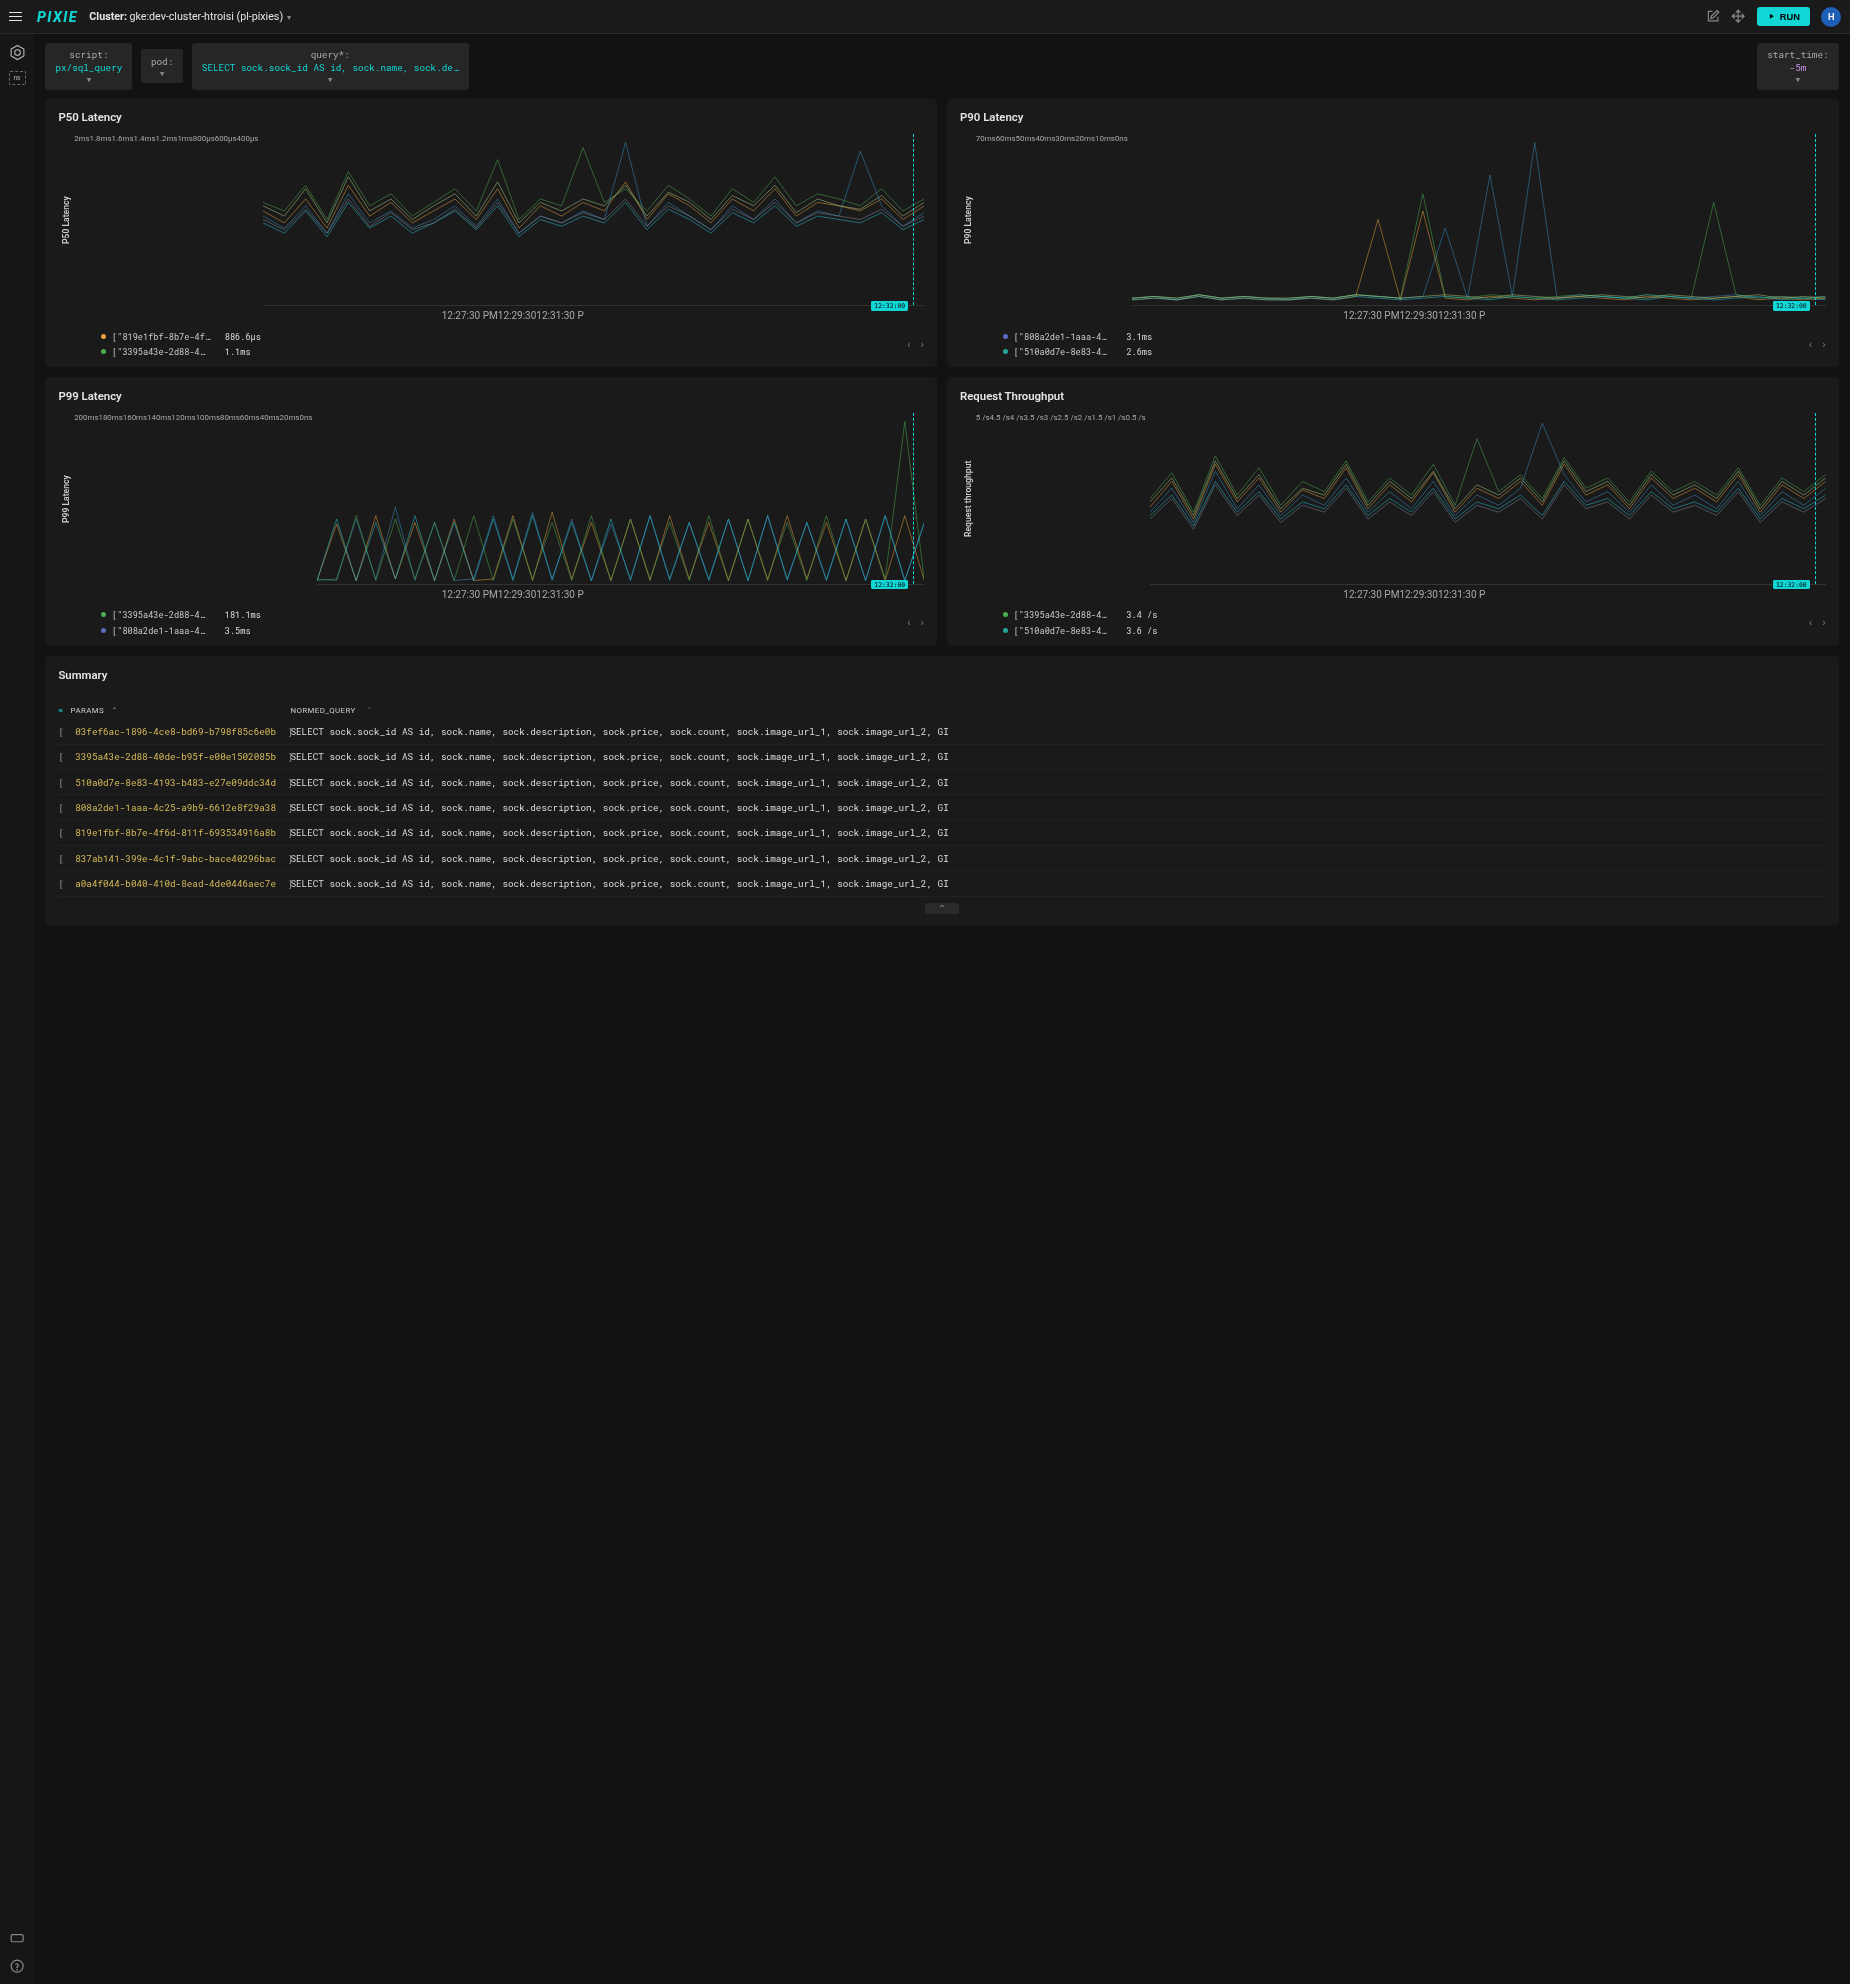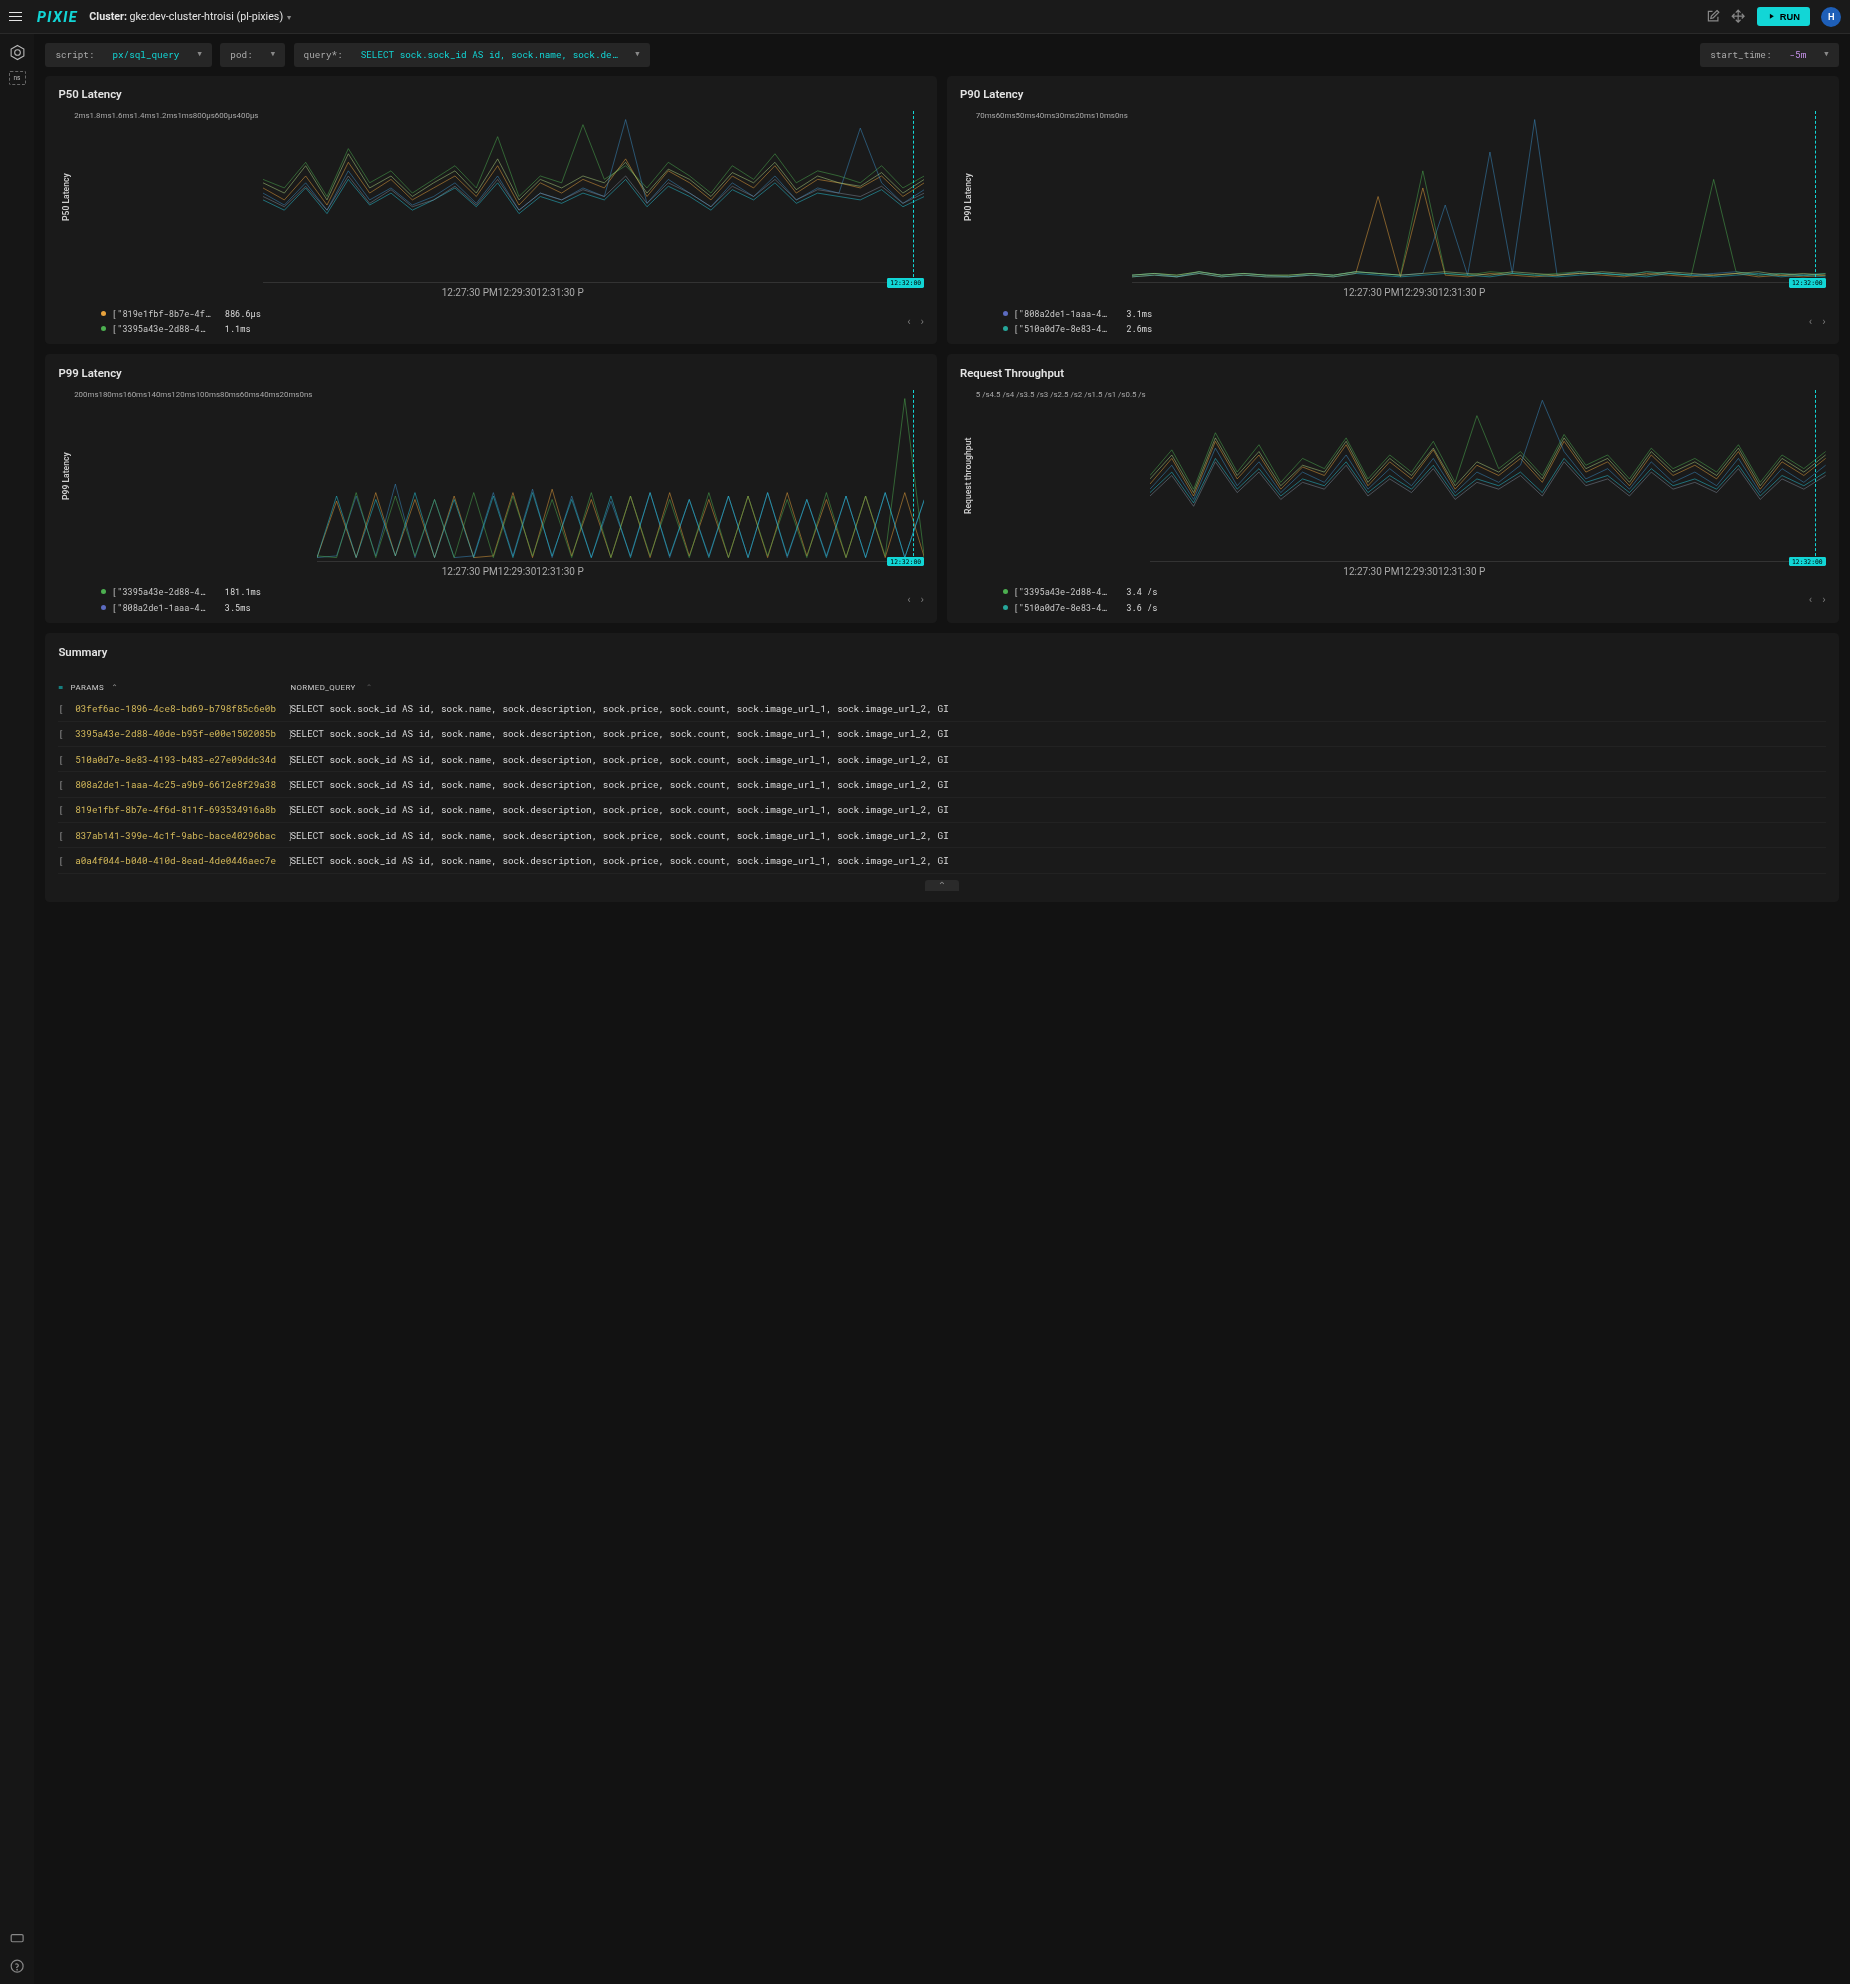--- a/index.html
+++ b/index.html
@@ -14,35 +14,35 @@
 .top-icon { width:14.3px; height:14.3px; color:#888; cursor:pointer; }
 .run-btn { background:#12d6d6; color:#000; border:none; padding:4.3px 10px; border-radius:2.9px; font-weight:700; display:flex; align-items:center; gap:4.3px; cursor:pointer; font-size:9.3px; }
 .avatar { width:20px; height:20px; border-radius:50%; background:#1e5fb8; color:#fff; display:flex; align-items:center; justify-content:center; font-weight:600; font-size:9.3px; }
 .layout { display:flex; }
 .sidebar { width:34px; background:#161616; padding-top:8.6px; display:flex; flex-direction:column; align-items:center; gap:8.6px; min-height:calc(100vh - 33px); position:relative; }
 .side-icon { width:20px; height:20px; display:flex; align-items:center; justify-content:center; color:#bbb; cursor:pointer;text-align:right; }
 .side-icon.ns { border:0.7px dashed #666; font-size:6.4px; width:17px; height:14.3px; border-radius:1.4px; }
 .side-bottom { position:absolute; bottom:8.6px; display:flex; flex-direction:column; gap:8.6px; }
 .main { flex:1; padding:8.6px 11.4px 0 11.4px; }
 .param-row { display:flex; gap:8.6px; align-items:center; margin-bottom:8.6px; }
-.param-pill { background:#262626; border-radius:2.9px; padding:5.7px 10px; font-family:"Roboto Mono",monospace; font-size:9.3px; display:flex; gap:18px; }
+.param-pill { background:#262626; border-radius:2.9px; padding:5.7px 10px; font-family:"Roboto Mono",monospace; font-size:9.3px; display:flex; align-items:center; gap:0;flex-direction:column; }
 .param-key { color:#aaa; }
 .param-val-cyan { color:#12d6d6; }
 .param-val-purple { color:#c792ea; }
 .chevron-d { color:#888; font-size:7.2px; }
 .grid { display:grid; grid-template-columns:1fr 1fr; gap:10px; }
 .card { background:#1a1a1a; border-radius:4.3px; padding:11.4px 13px 8.6px 13px; }
 .card-title { font-size:11.4px; font-weight:600; margin-bottom:10px; }
 .chart-area { display:flex; height:172px; }
 .y-label { writing-mode:vertical-rl; transform:rotate(180deg); font-size:8.6px; color:#ccc; text-align:center; font-weight:600; padding:0 2.9px; }
 .y-axis { display:flex; flex-direction:row; justify-content:space-between; font-size:7.9px; color:#aaa; text-align:right; padding-right:4.3px; min-width:31px; }
 .plot { flex:1; position:relative; border-bottom:0.7px solid #333; }
 .plot svg { width:100%; height:100%; }
 .cursor-line { position:absolute; right:10px; top:0; bottom:0; border-left:1.4px dashed #12d6d6; }
-.cursor-badge { position:absolute; right:0; bottom:-5.7px; background:#12d6d6; color:#000; font-size:6.4px; padding:0.7px 2.9px; border-radius:1.4px; font-family:monospace;margin-left:24px; }
+.cursor-badge { position:absolute; right:16px; bottom:-5.7px; background:#12d6d6; color:#000; font-size:6.4px; padding:0.7px 2.9px; border-radius:1.4px; font-family:monospace;margin-left:24px; }
 .x-axis { display:flex; justify-content:center; font-size:10px; color:#aaa; padding:4.3px 0 0 43px; }
 .legend-row { display:flex; align-items:center; padding:7.2px 0 0 43px; }
 .legend-col { flex:1; }
 .legend-item { display:flex; align-items:center; gap:5.7px; font-size:8.6px; padding:2.1px 0; font-family:"Roboto Mono",monospace; }
 .legend-dot { width:5px; height:5px; border-radius:50%; }
 .legend-name { width:107px; overflow:hidden; text-overflow:ellipsis; white-space:nowrap; color:#ccc; }
 .legend-val { color:#ddd; }
 .legend-nav { display:flex; gap:10px; color:#777; }
 .legend-nav span { cursor:pointer; font-size:11.4px; }
 .summary { background:#1a1a1a; border-radius:4.3px; padding:11.4px 13px; margin-top:10px; }

